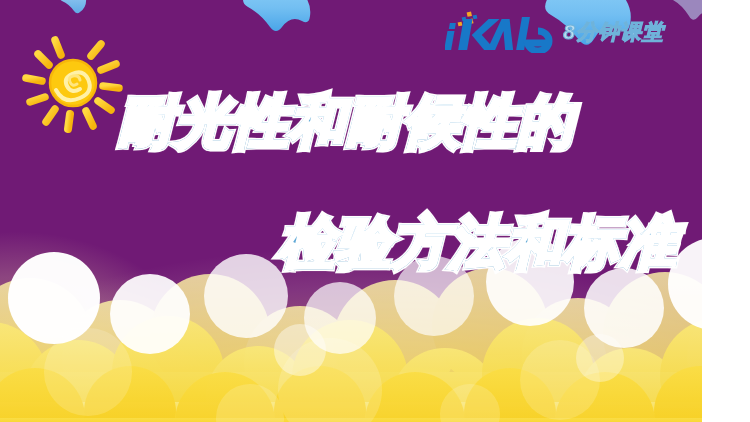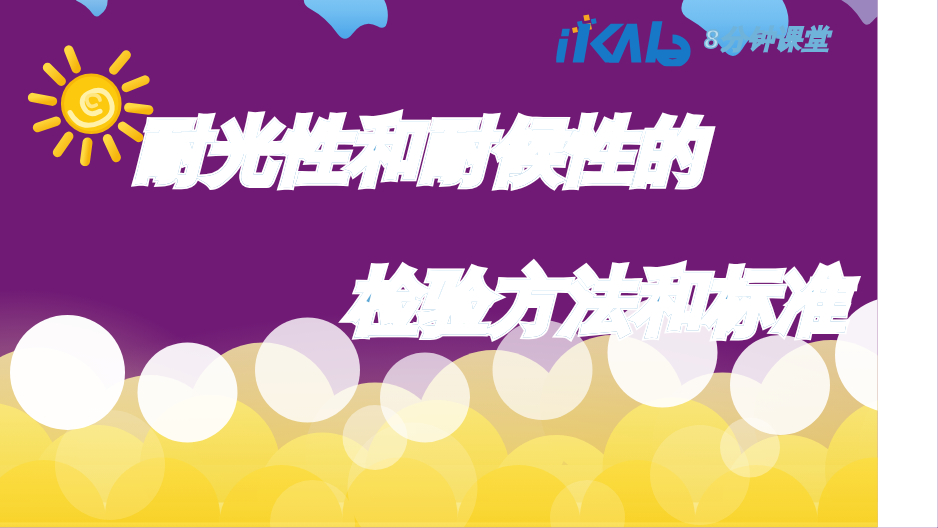--- a/index.html
+++ b/index.html
@@ -114,21 +114,21 @@
     white-space: nowrap;
     color: #4f9ccb;
     background: linear-gradient(180deg, #9cd0ec 0%, #69b1dd 34%, #3d8ec2 78%, #2f7cb0 100%);
     -webkit-background-clip: text;
     background-clip: text;
     -webkit-text-fill-color: transparent;
     paint-order: stroke fill;
     -webkit-text-stroke: 4px #ffffff;
     filter: drop-shadow(0 0 1px rgba(255,255,255,0.95));
   }
-  .title-line-1 { left: 108px; top: 94px; text-align: center; }
+  .title-line-1 { left: 118px; top: 94px; text-align: center; }
   .title-line-2 { left: 278px; top: 215px; }
 
   
   .title-line-outline {
     position: absolute;
     font-family: "DejaVu Sans", "Liberation Sans", sans-serif;
     font-weight: bold;
     font-size: 56px;
     line-height: 1;
     letter-spacing: 1px;

